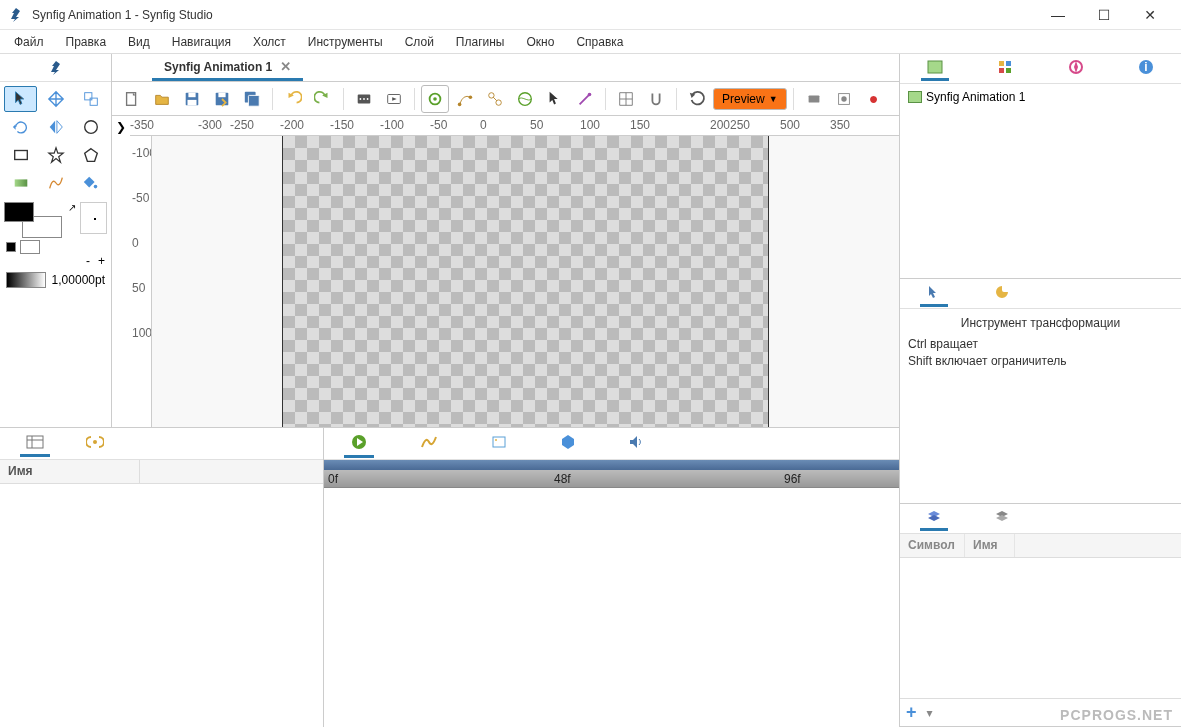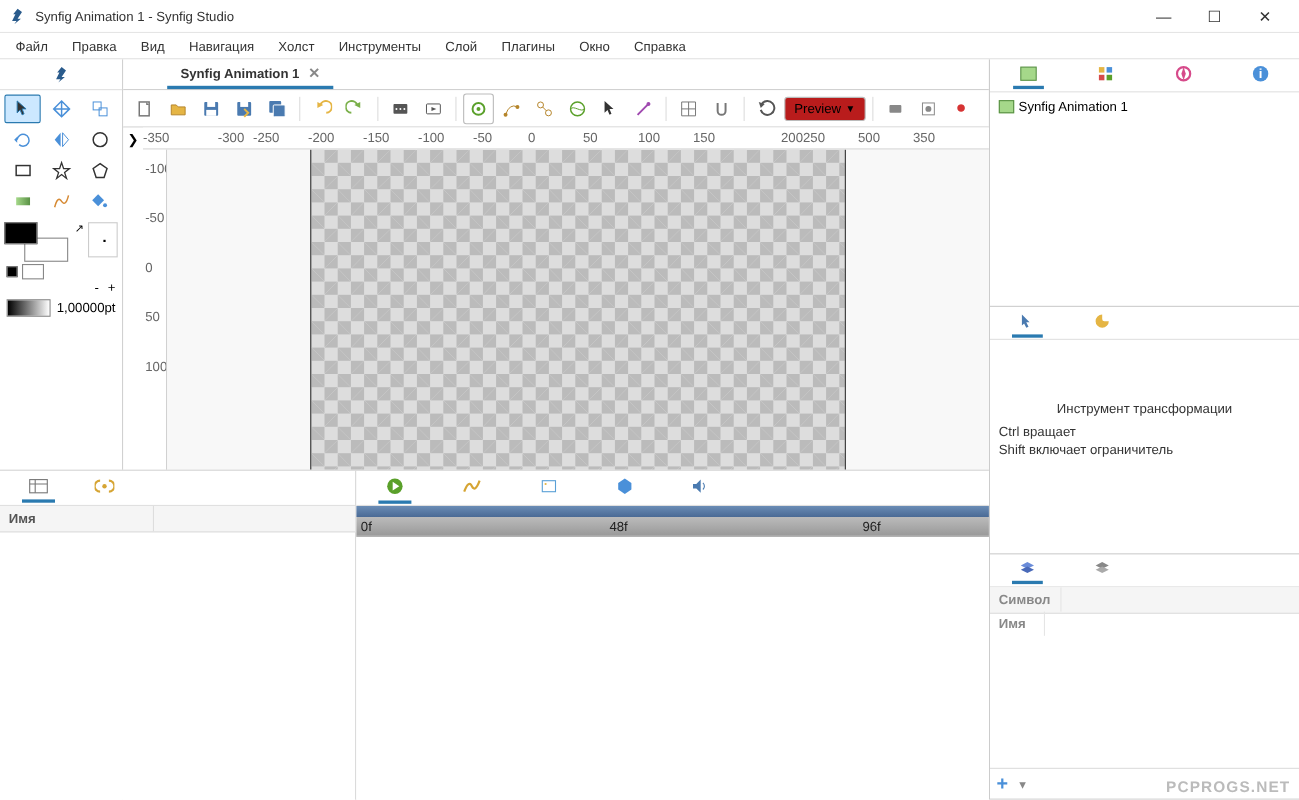--- a/index.html
+++ b/index.html
@@ -41,21 +41,21 @@
 
 .doctabs { height: 28px; background: #fff; display:flex; align-items:flex-end; padding-left: 40px; border-bottom:1px solid #ccc;}
 .doctab { padding: 5px 12px 4px 12px; display:flex; align-items:center; gap:8px; border-bottom: 3px solid #2a7ab0; font-weight:600; color:#333;}
 .doctab .close { color:#888; cursor:pointer; font-size:13px;}
 
 
 .ctoolbar { height: 34px; background: #fff; border-bottom: 1px solid #ccc; display:flex; align-items:center; padding: 0 6px; gap:2px;}
 .ctoolbar .sep { width:1px; height:22px; background:#ddd; margin:0 4px;}
 .tbtn { width:28px; height:28px; display:flex; align-items:center; justify-content:center; cursor:pointer; border-radius:3px; border:1px solid transparent;}
 .tbtn svg { width:18px; height:18px;}
-.preview-btn { padding: 3px 8px; border:1px solid #bbb; border-radius:3px; background:#b91c1c; cursor:pointer; display:flex; align-items:center; gap:4px;}
+.preview-btn { padding: 3px 8px; border:1px solid #bbb; border-radius:3px; background:#f97316; cursor:pointer; display:flex; align-items:center; gap:4px;}
 .record-dot { color:#d63333; font-size:16px;}
 
 
 .canvas-wrap { flex:1; display:flex; min-height:0; background:#fff;}
 .canvas-gutter { width:18px; display:flex; align-items:flex-start; justify-content:center; padding-top:4px; cursor:pointer;}
 .canvas-main { flex:1; display:flex; flex-direction:column; min-width:0;}
 .ruler-h { height:20px; background:#fff; border-bottom:1px solid #ccc; position:relative; overflow:hidden; font-size:9px; color:#666;}
 .ruler-h .tick { position:absolute; top:2px;}
 .canvas-body { flex:1; display:flex; min-height:0;}
 .ruler-v { width:22px; background:#fff; border-right:1px solid #ccc; position:relative; overflow:hidden; font-size:9px; color:#666;}
@@ -107,22 +107,22 @@
 .rpanel.p1 { height:225px;}
 .rpanel.p2 { height:225px;}
 .rpanel.p3 { flex:1;}
 .rtabs { height:30px; display:flex; align-items:center; justify-content:space-around; border-bottom:1px solid #e0e0e0;}
 .rtab { padding:4px 6px; cursor:pointer; border-bottom:3px solid transparent; display:flex; align-items:center;}
 .rtab.active { border-bottom-color:#2a7ab0;}
 .canvas-list { padding:4px 6px;}
 .canvas-item { display:flex; align-items:center; gap:4px; padding:2px;}
 .canvas-item .cicon { width:14px; height:12px; background:#a5d88a; border:1px solid #5a9245;}
 .tool-info { padding:6px 8px; font-size:11px; color:#333; line-height:1.4;}
-.tool-info .ttl { text-align:center; margin-bottom:4px;margin-top:48px;}
-.layer-header { height:24px; display:flex; background:#f5f5f5; border-bottom:1px solid #ddd;flex-direction:column;}
+.tool-info .ttl { text-align:center; margin-bottom:4px;}
+.layer-header { height:24px; display:flex; background:#f5f5f5; border-bottom:1px solid #ddd;}
 .layer-col { padding:4px 8px; color:#888; font-weight:600; border-right:1px solid #e5e5e5;}
 .layer-footer { height:28px; border-top:1px solid #ddd; display:flex; align-items:center; padding:0 6px; gap:10px;}
 .plus-icon { color:#4a90d9; font-size:18px; font-weight:bold;}
 
 .watermark { position:absolute; bottom:4px; right:8px; color:#bbb; font-size:14px; font-weight:bold; letter-spacing:1px;}
 .scroll-thumb { position:absolute; bottom:2px; left:50%; transform:translateX(-50%); width:60px; height:6px; background:#888; border-radius:3px;}
 </style>
 </head>
 <body>
 

